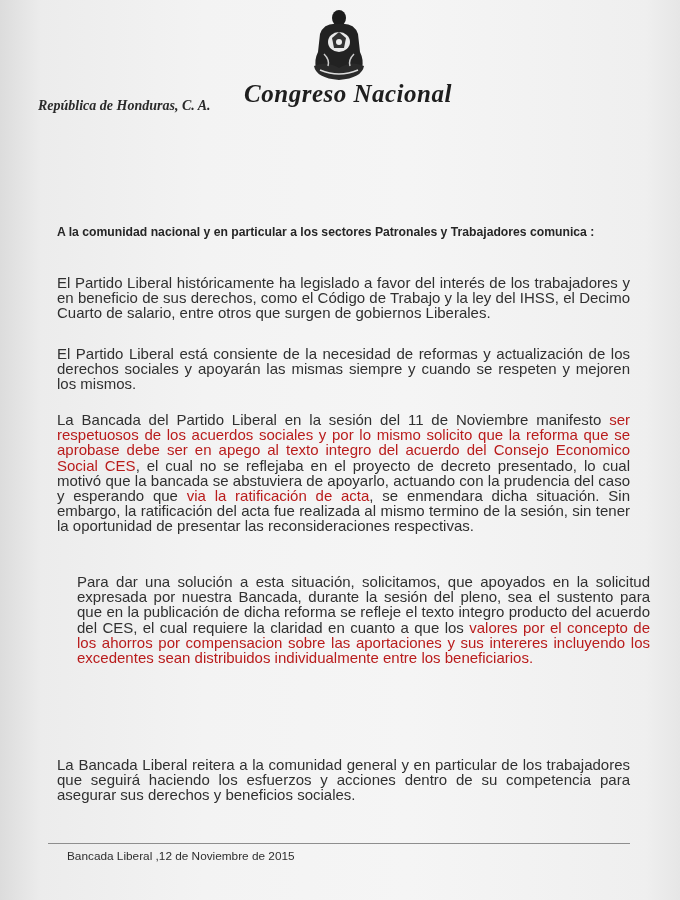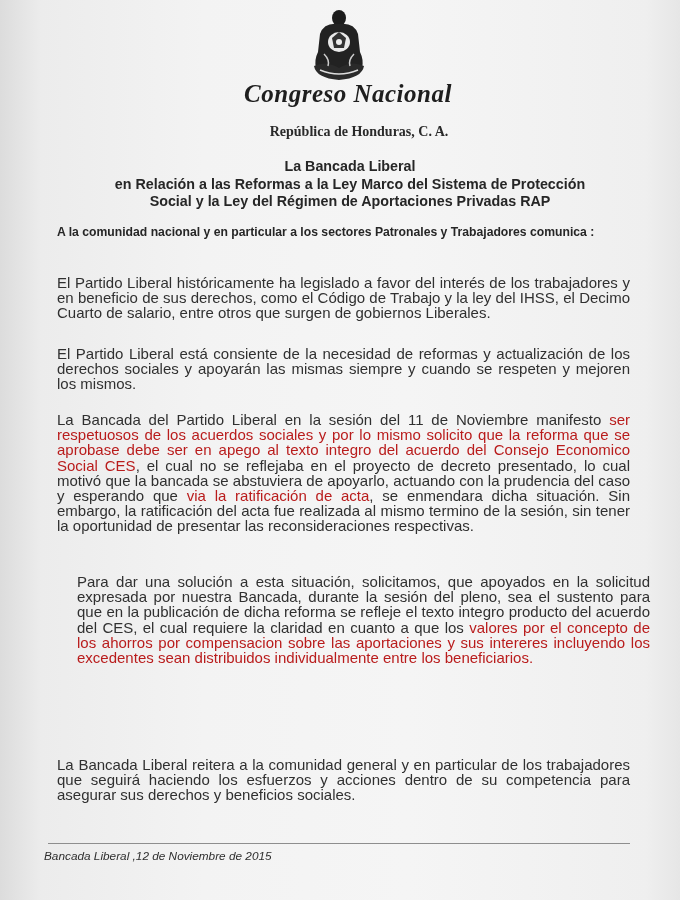--- a/index.html
+++ b/index.html
@@ -12,22 +12,22 @@
     }
     .page { position: absolute; left: 0; top: 0; width: 568px; height: 900px; }
     .seal { position: absolute; left: 306px; top: 8px; width: 66px; height: 76px; }
     .letterhead-title {
       position: absolute; left: 0; width: 680px; top: 80px; text-align: center;
       font-family: "Liberation Serif", serif; font-style: italic; font-weight: bold;
       font-size: 25px; color: #1e1e1e; letter-spacing: 0.5px;
       padding-left: 16px; box-sizing: border-box;
     }
     .letterhead-sub {
-      position: absolute; left: 0; width: 680px; top: 124px; text-align: center;
-      font-family: "Liberation Serif", serif; font-weight: bold;
+      position: absolute; left: 0; width: 680px; top: 98px; 
+      font-family: "Liberation Serif", serif; font-style: italic; font-weight: bold;
       font-size: 14px; color: #2a2a2a; padding-left: 38px; box-sizing: border-box;
     }
     .heading {
       position: absolute; left: 60px; width: 580px; top: 158px; text-align: center;
       font-weight: bold; font-size: 14.3px; line-height: 17.5px; color: #262626;
     }
     .salutation {
       position: absolute; left: 57px; width: 560px; top: 225px;
       font-weight: bold; font-size: 12.2px; line-height: 14px; color: #262626;
     }
@@ -40,21 +40,21 @@
     .p2 { top: 346px; }
     .p3 { top: 412px; }
     .p4 { top: 574px; margin-left: 20px; }
     .p5 { top: 687px; }
     .p6 { top: 757px; }
     .footer-rule {
       position: absolute; left: 48px; width: 582px; top: 843px; height: 0;
       border-top: 1.5px solid #8e8e8e;
     }
     .footer-text {
-      position: absolute; left: 44px; top: 849px; font-size: 11.8px; color: #2e2e2e; font-style: italic;
+      position: absolute; left: 67px; top: 849px; font-size: 11.8px; color: #2e2e2e;
     }
   </style>
 </head>
 <body>
 
 <div class="page">
 
   <svg class="seal" viewBox="0 0 66 76">
     <ellipse cx="33" cy="10" rx="7" ry="8" fill="#1c1c1c"></ellipse>
     <path d="M14 26 Q18 14 33 16 Q48 14 52 26 L54 44 Q58 52 56 60 L10 60 Q8 52 12 44 Z" fill="#222"></path>
@@ -62,25 +62,20 @@
     <path d="M26 30 L33 24 L40 30 L38 40 L28 40 Z" fill="#333"></path>
     <circle cx="33" cy="34" r="3" fill="#eee"></circle>
     <path d="M8 58 Q20 52 33 60 Q46 52 58 58 Q56 70 33 72 Q10 70 8 58 Z" fill="#2a2a2a"></path>
     <path d="M14 62 Q33 70 52 62" stroke="#ddd" stroke-width="1.5" fill="none"></path>
     <path d="M18 46 Q24 52 22 58 M48 46 Q42 52 44 58" stroke="#ccc" stroke-width="1.5" fill="none"></path>
   </svg>
 
   <div class="letterhead-title">Congreso Nacional</div>
   <div class="letterhead-sub">República de Honduras, C. A.</div>
 
-  <div class="heading">
-    <div>La Bancada Liberal</div>
-    <div>en Relación a las Reformas a la Ley Marco del Sistema de Protección</div>
-    <div>Social y  la Ley del Régimen de Aportaciones Privadas RAP</div>
-  </div>
 
   <div class="salutation">A la comunidad nacional y en particular a los sectores Patronales y Trabajadores comunica :</div>
 
   <div class="para p1">
     <span>El Partido Liberal históricamente ha legislado a favor del interés de los trabajadores y en beneficio de sus derechos, como el Código de Trabajo y la ley del IHSS, el Decimo Cuarto de salario, entre otros que surgen de gobiernos Liberales.</span>
   </div>
 
   <div class="para p2">
     <span>El Partido Liberal está consiente de la necesidad de reformas y actualización de los derechos sociales y apoyarán las mismas siempre y cuando se respeten y mejoren los mismos.</span>
   </div>

